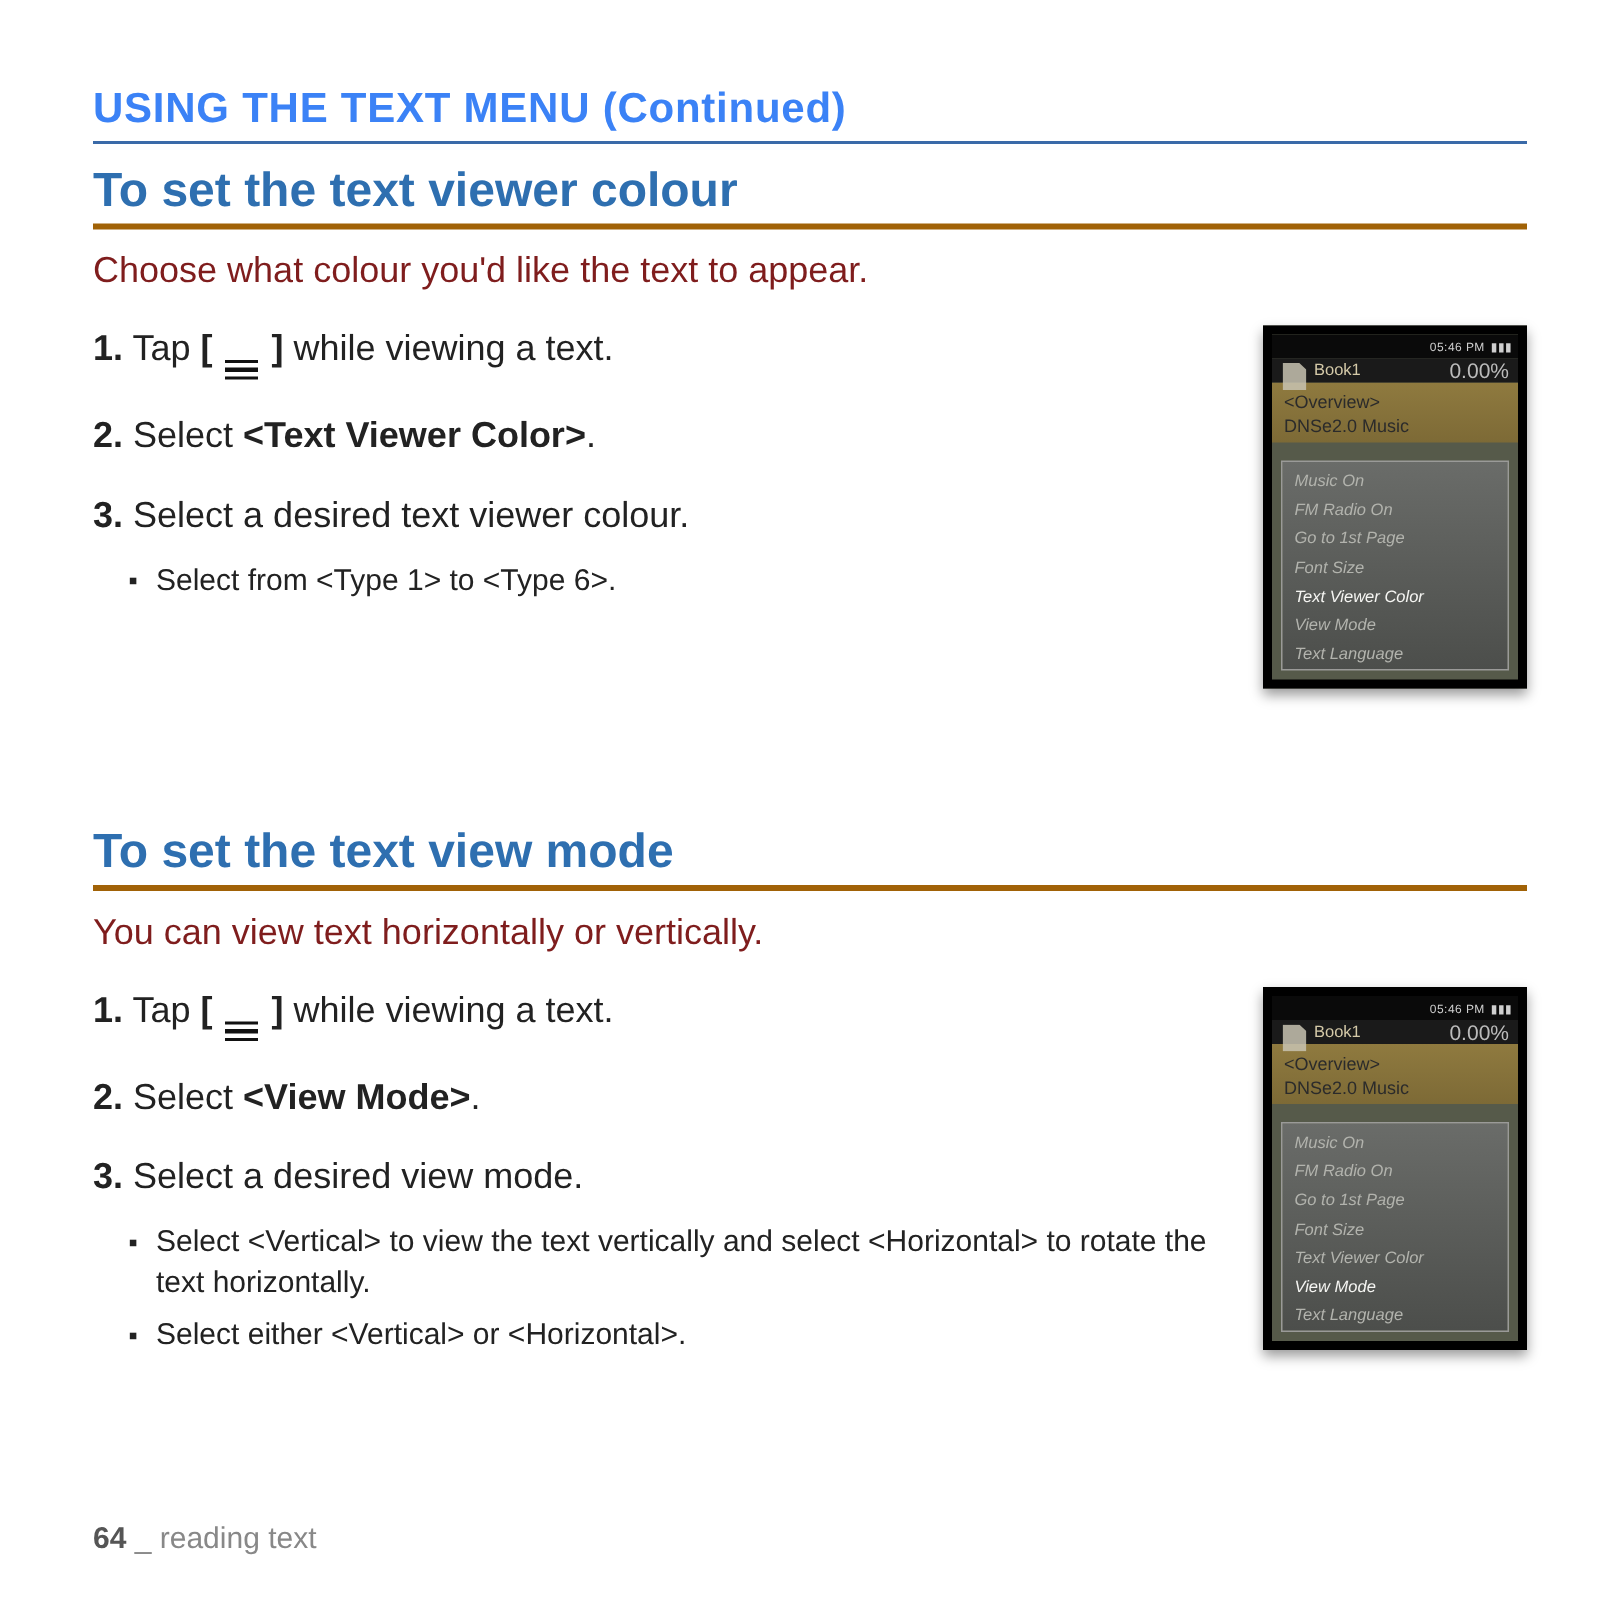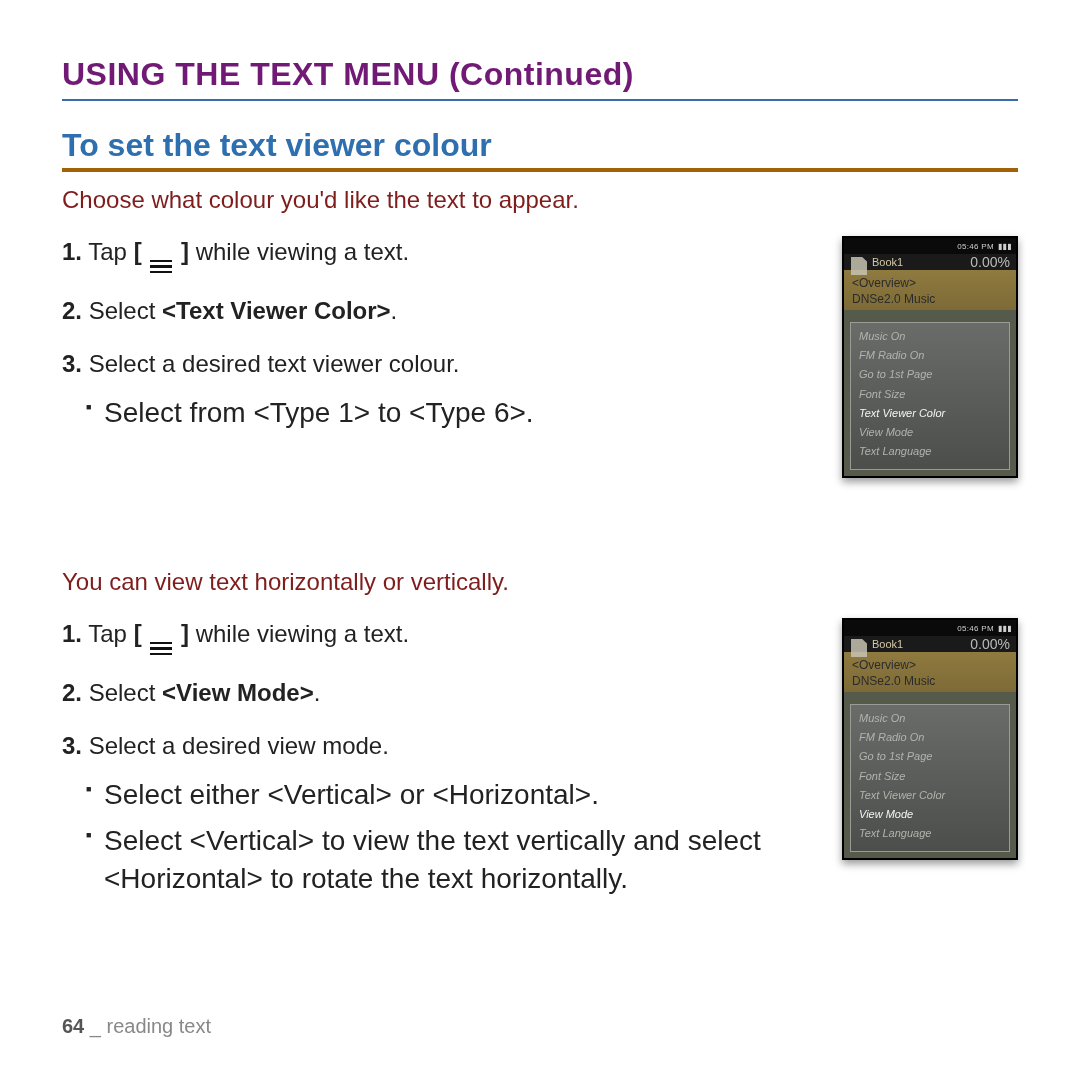--- a/index.html
+++ b/index.html
@@ -8,27 +8,27 @@
     width: 1080px;
     height: 1080px;
     background: #ffffff;
     position: relative;
     color: #222;
   }
   .page {
     padding: 56px 62px 0 62px;
   }
   h1.page-title {
-    font-size: 32px;
+    font-size: 28px;
     font-weight: bold;
-    color: #701a75;
+    color: #3b82f6;
     letter-spacing: 0.5px;
     border-bottom: 2px solid #3a6aa8;
     padding-bottom: 6px;
-    margin-bottom: 26px;
+    margin-bottom: 12px;
   }
   .section { margin-bottom: 90px; }
   h2.section-heading {
     font-size: 32px;
     font-weight: bold;
     color: #2e6fb0;
     border-bottom: 4px solid #a16207;
     padding-bottom: 4px;
     margin-bottom: 14px;
   }
@@ -70,40 +70,40 @@
     height: 2.5px;
     background: #111;
     width: 100%;
   }
   ul.sub {
     list-style: none;
     margin-top: 14px;
     margin-left: 24px;
   }
   ul.sub > li {
-    font-size: 28px;
+    font-size: 20px;
     color: #222;
     margin-bottom: 8px;
     line-height: 1.35;
     position: relative;
     padding-left: 18px;
   }
   ul.sub > li::before {
     content: "■";
     font-size: 9px;
     position: absolute;
     left: 0;
     top: 7px;
   }
   
   .device {
     width: 176px;
     height: 242px;
     background: #565a4a;
-    border: 2px solid #000000;
+    border: 6px solid #000000;
     box-shadow: 0 4px 8px rgba(0,0,0,0.4);
     position: relative;
     overflow: hidden;
   }
   .device .statusbar {
     height: 16px;
     background: #0a0a0a;
     color: #cfcfcf;
     font-size: 8px;
     display: flex;
@@ -233,39 +233,40 @@
               <div class="mi sel">Text Viewer Color</div>
               <div class="mi">View Mode</div>
               <div class="mi">Text Language</div>
             </div>
         </div>
       </div>
     </div>
   </div>
 
   <div class="section">
+    <h2 class="section-heading">To set the text view mode</h2>
     <p class="intro">You can view text horizontally or vertically.</p>
     <div class="cols">
       <div class="left">
         <ol class="steps">
           <li>
             <span class="step-num">1.</span><span> Tap </span><span class="bold">[ </span><span class="hamburger">
                 <span></span>
                 <span></span>
                 <span></span>
               </span><span class="bold"> ]</span><span> while viewing a text.</span>
           </li>
           <li>
             <span class="step-num">2.</span><span> Select </span><span class="bold">&lt;View Mode&gt;</span><span>.</span>
           </li>
           <li>
             <span class="step-num">3.</span><span> Select a desired view mode.</span>
             <ul class="sub">
+              <li>Select &lt;Vertical&gt; to view the text vertically and select &lt;Horizontal&gt; to rotate the text horizontally.</li>
               <li>Select either &lt;Vertical&gt; or &lt;Horizontal&gt;.</li>
-              <li>Select &lt;Vertical&gt; to view the text vertically and select &lt;Horizontal&gt; to rotate the text horizontally.</li>
             </ul>
           </li>
         </ol>
       </div>
       <div class="right">
         <div class="device">
           <div class="statusbar">
             <span>05:46 PM</span>
             <span>▮▮▮</span>
           </div>

